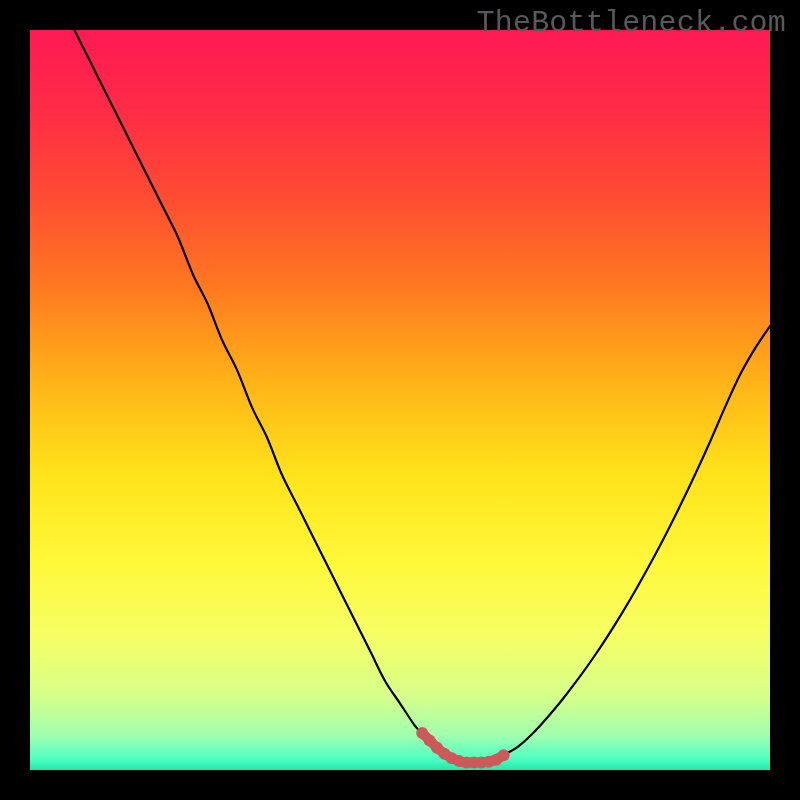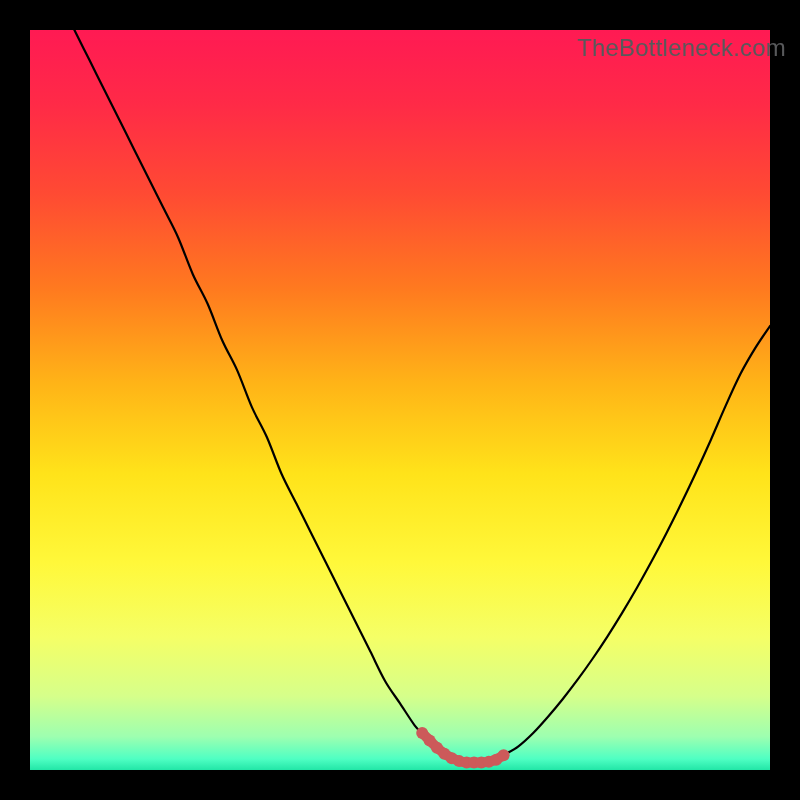--- a/index.html
+++ b/index.html
@@ -23,25 +23,24 @@
     left: 30px;
     top: 30px;
     width: 740px;
     height: 740px;
     overflow: hidden;
   }
   .watermark {
     position: absolute;
     top: 6px;
     right: 14px;
-    font-family: Liberation Sans, sans-serif;
-    font-size: 24px;
+    font-family: Liberation Mono, monospace;
+    font-size: 30px;
     color: #58595b;
     letter-spacing: 0.2px;
-    margin-top: 28px;
   }
 </style>
 </head>
 <body>
 
 <div class="frame">
   <div class="plot">
     <svg id="plot-svg" width="740" height="740" viewBox="0 0 740 740" preserveAspectRatio="none">
       <defs>
         <linearGradient id="bg-grad" x1="0" y1="0" x2="0" y2="1">

